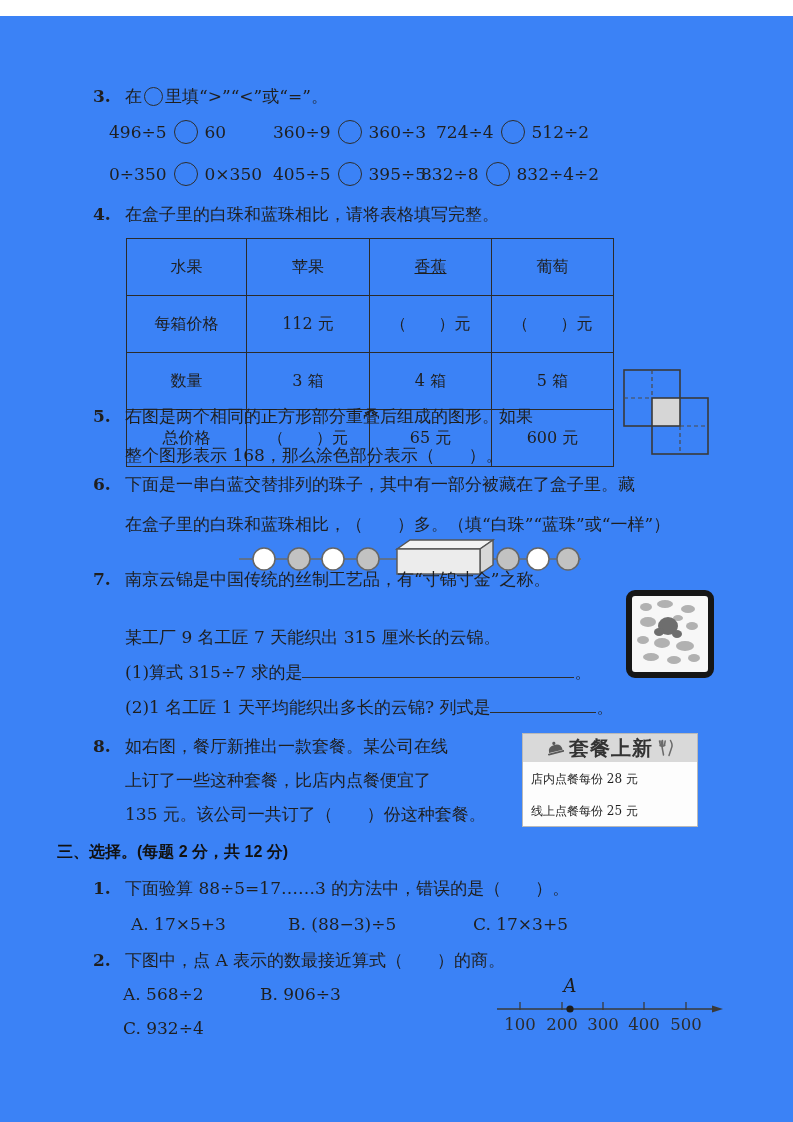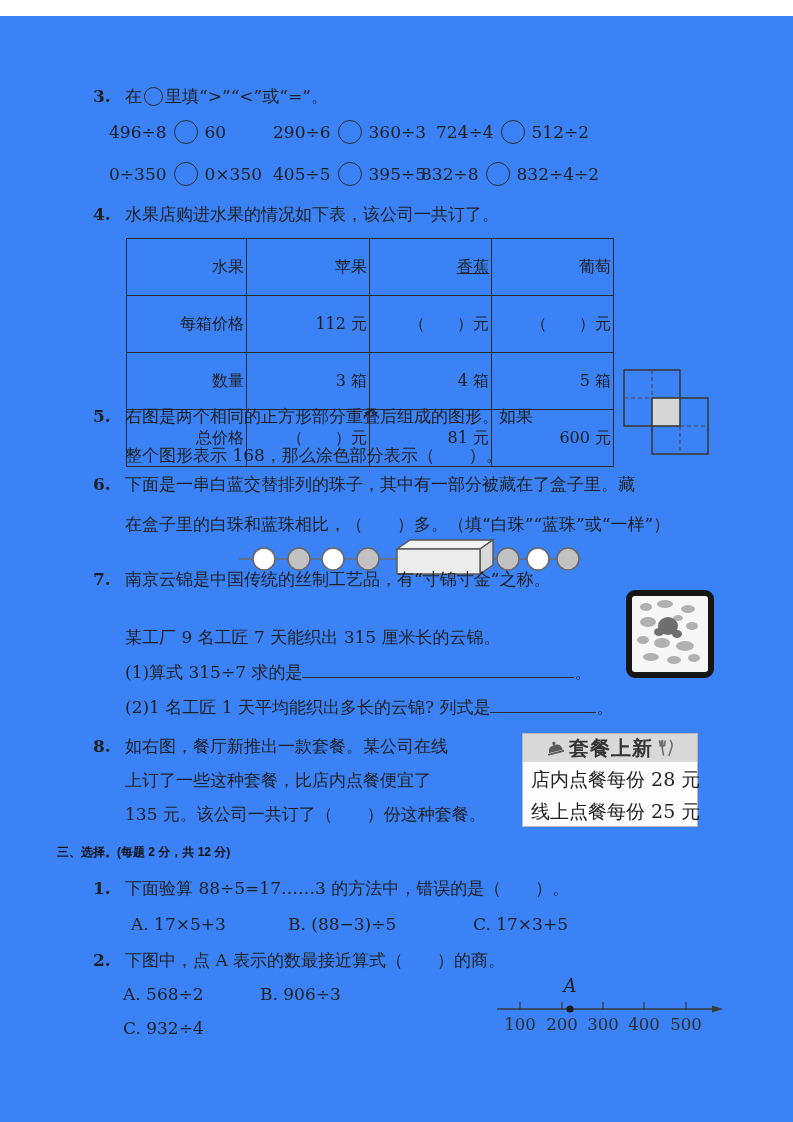--- a/index.html
+++ b/index.html
@@ -22,76 +22,76 @@
   
   .cmp { position:absolute; top:0; white-space:nowrap; }
   .cmp .circle {
     display:inline-block; width:24px; height:24px;
     border:1.5px solid #2d2d2d; border-radius:50%;
     vertical-align:middle; margin:0 7px 3px 7px;
   }
   
   table.fruit { border-collapse:collapse; table-layout:fixed; }
   table.fruit td {
-    border:1.4px solid #2b2b2b; height:37px; text-align:right;
+    border:1.4px solid #2b2b2b; height:37px; text-align:center;
     vertical-align:middle; font-size:16px; padding:16px 2px; white-space:nowrap;
   }
   
   .uline { display:inline-block; border-bottom:1.2px solid #2d2d2d; height:16px; vertical-align:baseline; }
   
   .card {
     width:176px; height:94px; border:1px solid #b9b9b9; background:#fdfdfd;
   }
   .card-header {
     height:28px; background:#d9d9d9;
     display:flex; align-items:center; justify-content:center; gap:5px;
   }
   .card-title {
     font-family:"Liberation Sans",sans-serif; font-weight:bold;
     font-size:20px; color:#333333; letter-spacing:1px;
   }
   .card-body { padding:1px 8px 0 8px; }
-  .card-body div { line-height:32px; font-size:19px; white-space:nowrap; }
+  .card-body div { line-height:32px; font-size:12px; white-space:nowrap; }
   
   .brocade {
     width:88px; height:88px; background:#f7f7f7;
     border:6px solid #161616; border-radius:9px;
   }
   
   .sec-title {
     font-family:"Liberation Sans",sans-serif; font-weight:bold;
-    font-size:12px; color:#111;
+    font-size:16px; color:#111;
   }
   .opt { position:absolute; top:0; white-space:nowrap; }
   svg { display:block; }
   svg text { font-family:"DejaVu Serif","Liberation Serif",serif; }
 </style>
 </head>
 <body>
 
 <div class="page">
 
   <div class="abs qline" style="left:93px; top:68px;">
     <span class="qnum">3.</span><span>在</span><span class="ring"></span><span>里填“&gt;”“&lt;”或“=”。</span>
   </div>
 
   <div class="abs" style="left:109px; top:104px; width:640px; height:28px;">
-    <span class="cmp" style="left:0;"><span>496÷8</span><span class="circle"></span><span>60</span></span>
-    <span class="cmp" style="left:164px;"><span>290÷6</span><span class="circle"></span><span>360÷3</span></span>
+    <span class="cmp" style="left:0;"><span>496÷5</span><span class="circle"></span><span>60</span></span>
+    <span class="cmp" style="left:164px;"><span>360÷9</span><span class="circle"></span><span>360÷3</span></span>
     <span class="cmp" style="left:327px;"><span>724÷4</span><span class="circle"></span><span>512÷2</span></span>
   </div>
 
   <div class="abs" style="left:109px; top:146px; width:660px; height:28px;">
     <span class="cmp" style="left:0;"><span>0÷350</span><span class="circle"></span><span>0×350</span></span>
     <span class="cmp" style="left:164px;"><span>405÷5</span><span class="circle"></span><span>395÷5</span></span>
     <span class="cmp" style="left:312px;"><span>832÷8</span><span class="circle"></span><span>832÷4÷2</span></span>
   </div>
 
   <div class="abs qline" style="left:93px; top:186px;">
-    <span class="qnum">4.</span><span>水果店购进水果的情况如下表，该公司一共订了。</span>
+    <span class="qnum">4.</span><span>在盒子里的白珠和蓝珠相比，请将表格填写完整。</span>
   </div>
 
   <table class="fruit abs" style="left:126px; top:222px; width:487px;">
     <tbody>
         <tr>
       <td style="width:120px;">水果</td>
       <td style="width:123px;">苹果</td>
       <td style="width:122px;text-decoration:underline;">香蕉</td>
       <td style="width:122px;">葡萄</td>
     </tr>
@@ -103,21 +103,21 @@
     </tr>
     <tr>
       <td>数量</td>
       <td>3 箱</td>
       <td>4 箱</td>
       <td>5 箱</td>
     </tr>
     <tr>
       <td>总价格</td>
       <td>（　　）元</td>
-      <td>81 元</td>
+      <td>65 元</td>
       <td>600 元</td>
     </tr>
   </tbody>
     </table>
 
   <div class="abs qline" style="left:93px; top:388px;">
     <span class="qnum">5.</span><span>右图是两个相同的正方形部分重叠后组成的图形。如果</span>
   </div>
   <div class="abs qline" style="left:125px; top:427px;">
     <span>整个图形表示 168，那么涂色部分表示（　　）。</span>

